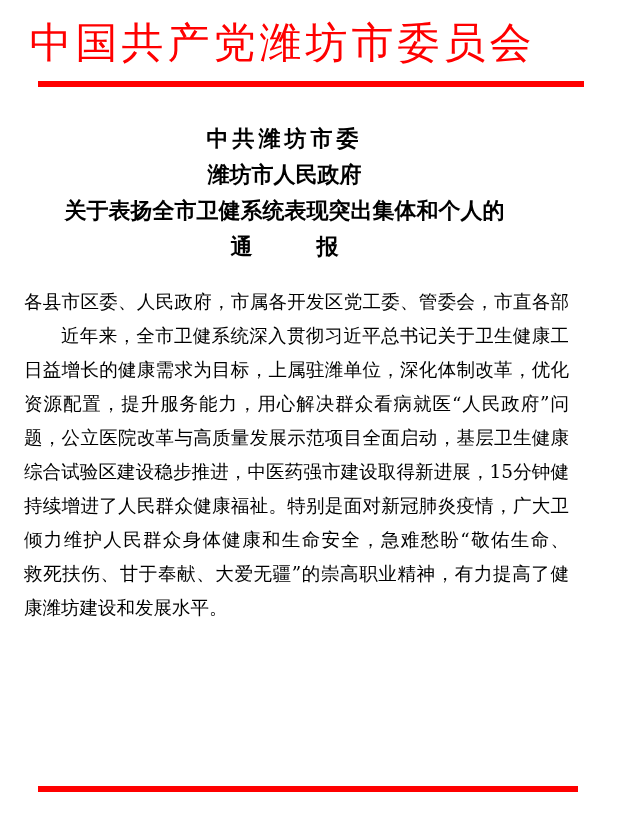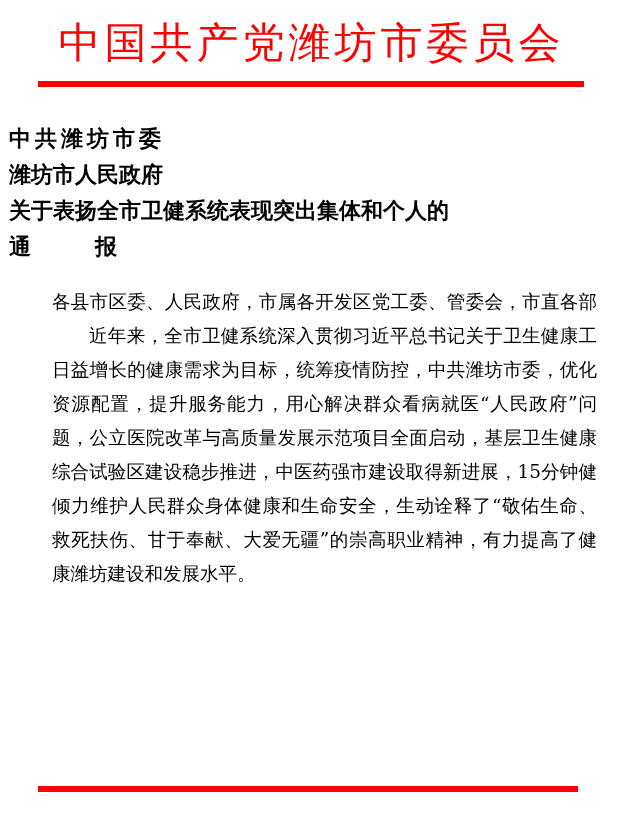--- a/index.html
+++ b/index.html
@@ -1,30 +1,30 @@
 <!DOCTYPE html>
 <html><head>
 <meta charset="utf-8">
 <style>
   html, body { margin: 0; padding: 0; background: #ffffff; }
   body { width: 621px; height: 813px; position: relative; overflow: hidden;
          font-family: "DejaVu Serif", "Liberation Serif", serif; color: #000; }
   .header-title { position: absolute; top: 18px; left: 0; width: 565px; text-align: center;
          font-size: 42px; letter-spacing: 4px; color: #ff0000; line-height: 50px;
-         font-family: "DejaVu Serif", "Liberation Serif", serif; padding-left: 29px; }
+         font-family: "DejaVu Serif", "Liberation Serif", serif; }
   .red-rule { position: absolute; height: 6px; background: #ff0000; }
   .rule-top { top: 81px; left: 38px; width: 546px; }
   .rule-bottom { top: 786px; left: 38px; width: 540px; }
-  .doc-heading { position: absolute; top: 120px; left: 9px; width: 537px; text-align: left;
+  .doc-heading { position: absolute; top: 120px; left: 16px; width: 537px; text-align: center;
          font-weight: bold; font-size: 22px; line-height: 36px; }
   .doc-heading div { white-space: nowrap; }
   .heading-line1 { letter-spacing: 4px; }
   .heading-line4 span { display: inline-block; }
   .heading-line4 .gap { width: 64px; }
-  .doc-body { position: absolute; top: 285px; left: 52px; width: 545px;
+  .doc-body { position: absolute; top: 285px; left: 24px; width: 545px;
          font-size: 18.5px; line-height: 34px; }
   .doc-body .line { white-space: nowrap; height: 34px; text-align: justify; text-align-last: justify; }
   .doc-body .line.last { text-align-last: left; }
   .doc-body .indent { padding-left: 37px; }
 </style>
 </head>
 <body>
 
 <div class="header-title">中国共产党潍坊市委员会</div>
 <div class="red-rule rule-top"></div>
@@ -34,22 +34,23 @@
   <div>潍坊市人民政府</div>
   <div>关于表扬全市卫健系统表现突出集体和个人的</div>
   <div class="heading-line4">
     <span>通</span><span class="gap"></span><span>报</span>
   </div>
 </div>
 
 <div class="doc-body">
   <div class="line">各县市区委、人民政府，市属各开发区党工委、管委会，市直各部</div>
   <div class="line indent">近年来，全市卫健系统深入贯彻习近平总书记关于卫生健康工</div>
-  <div class="line">日益增长的健康需求为目标，统筹疫情防控，中共潍坊市委，优化</div>
+  <div class="line">日益增长的健康需求为目标，上属驻潍单位，深化体制改革，优化</div>
   <div class="line">资源配置，提升服务能力，用心解决群众看病就医“人民政府”问</div>
   <div class="line">题，公立医院改革与高质量发展示范项目全面启动，基层卫生健康</div>
   <div class="line">综合试验区建设稳步推进，中医药强市建设取得新进展，15分钟健</div>
-  <div class="line">倾力维护人民群众身体健康和生命安全，生动诠释了“敬佑生命、</div>
+  <div class="line">持续增进了人民群众健康福祉。特别是面对新冠肺炎疫情，广大卫</div>
+  <div class="line">倾力维护人民群众身体健康和生命安全，急难愁盼“敬佑生命、</div>
   <div class="line">救死扶伤、甘于奉献、大爱无疆”的崇高职业精神，有力提高了健</div>
   <div class="line last">康潍坊建设和发展水平。</div>
 </div>
 
 <div class="red-rule rule-bottom"></div>
 
 </body></html>

